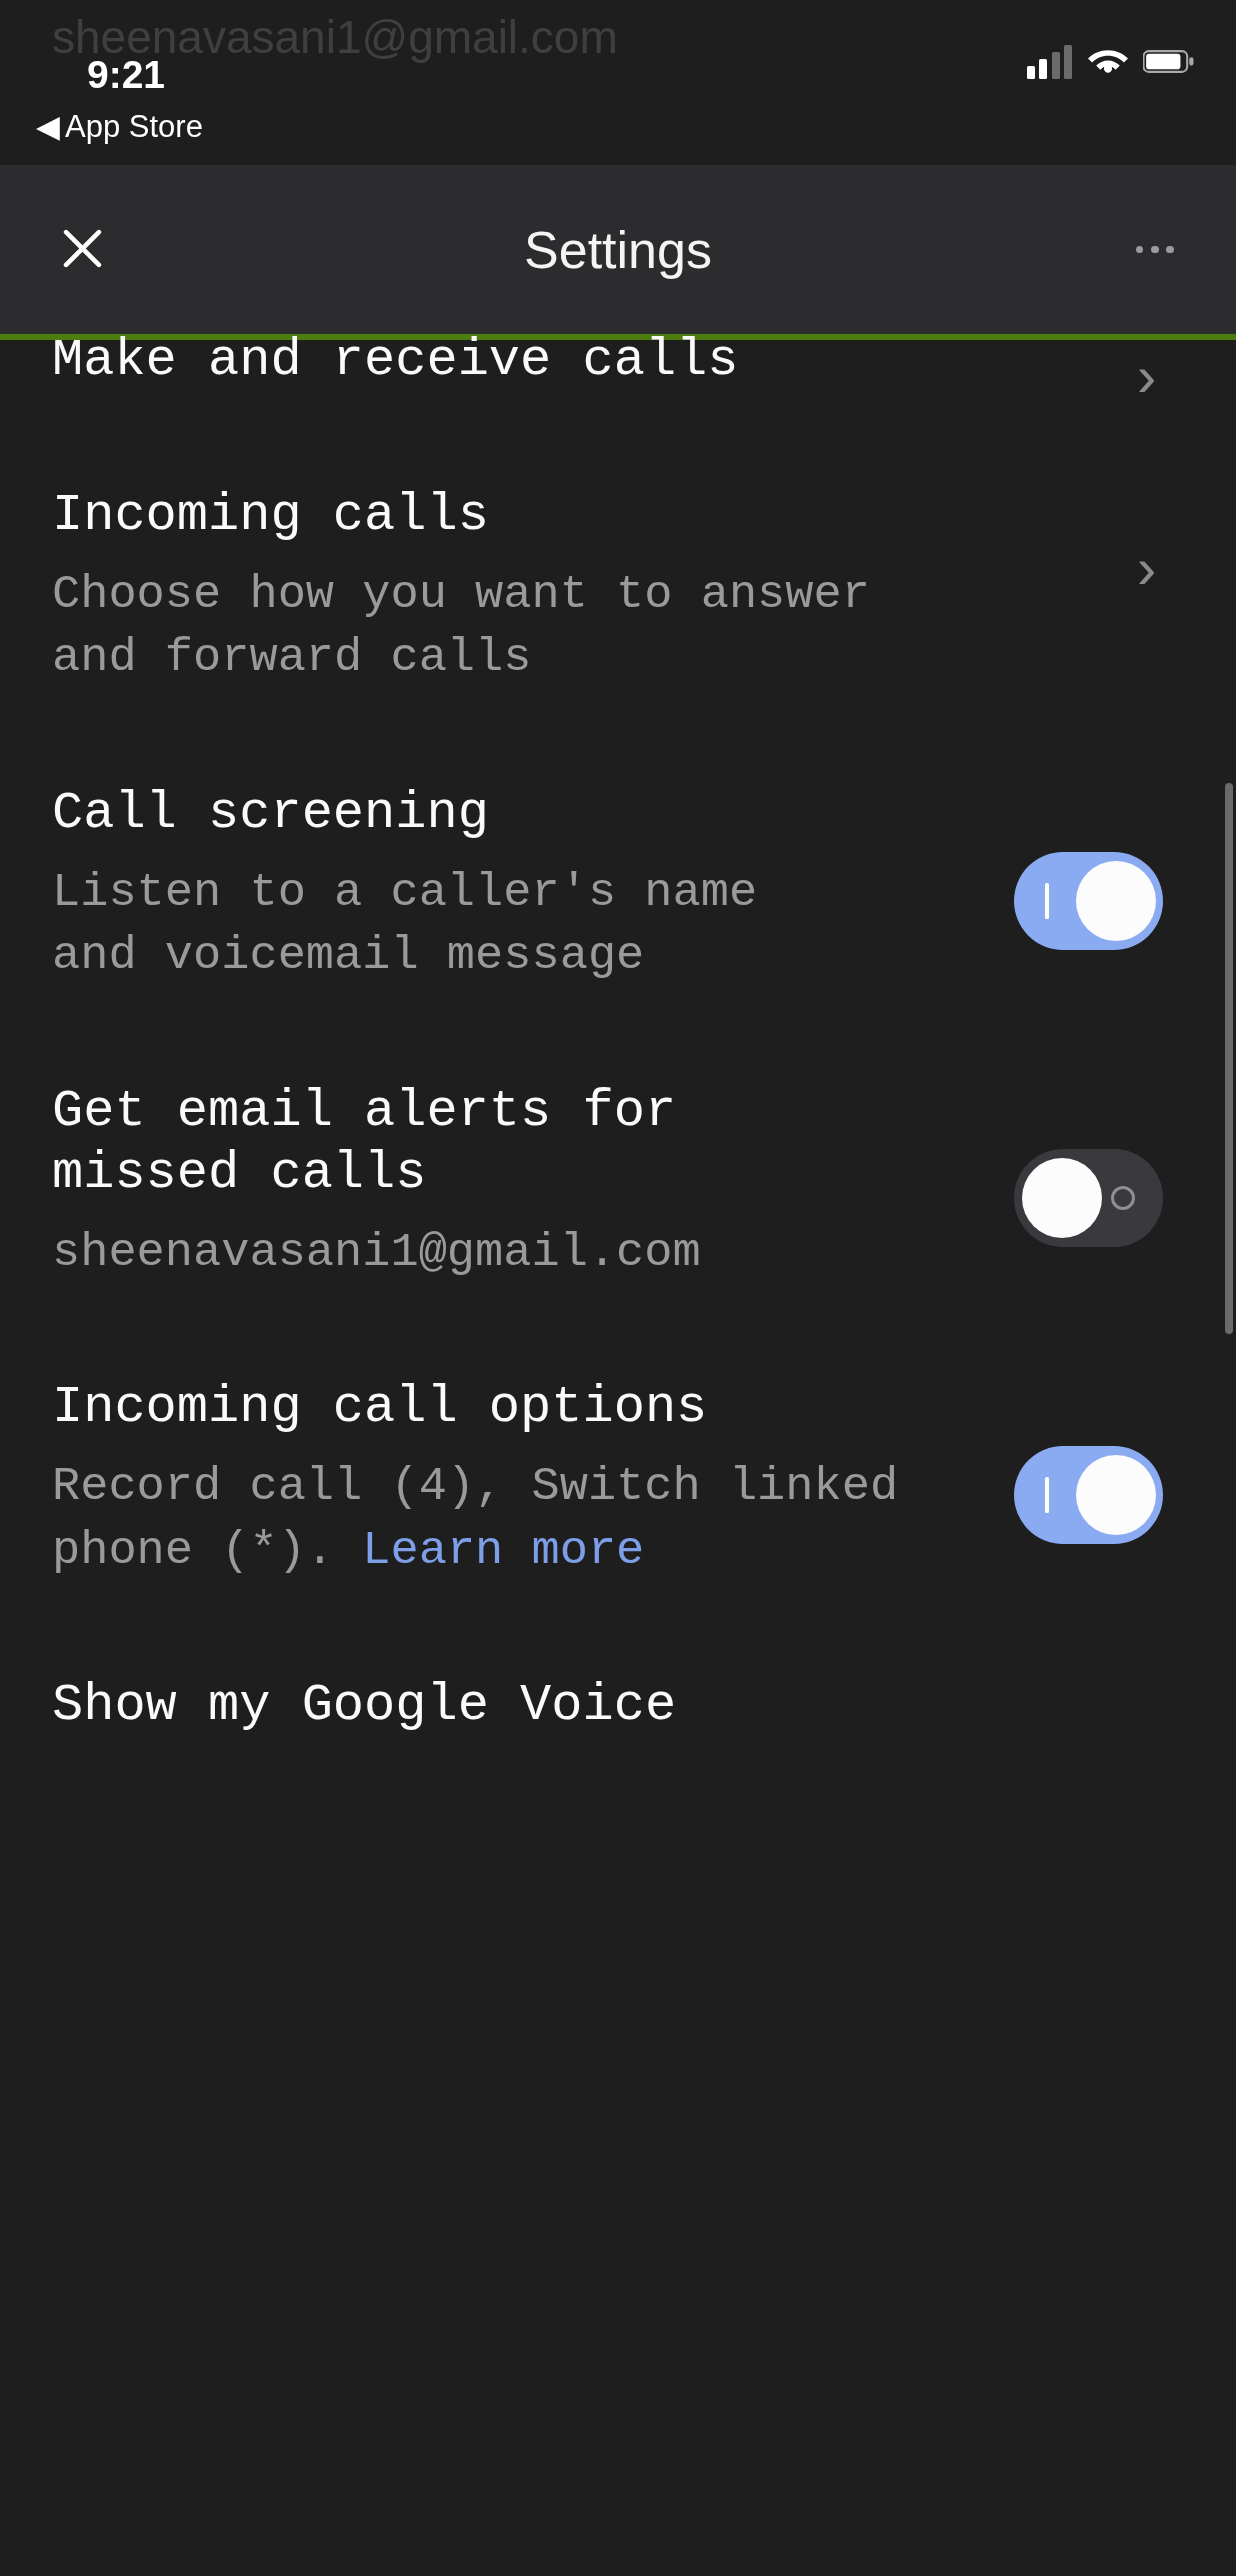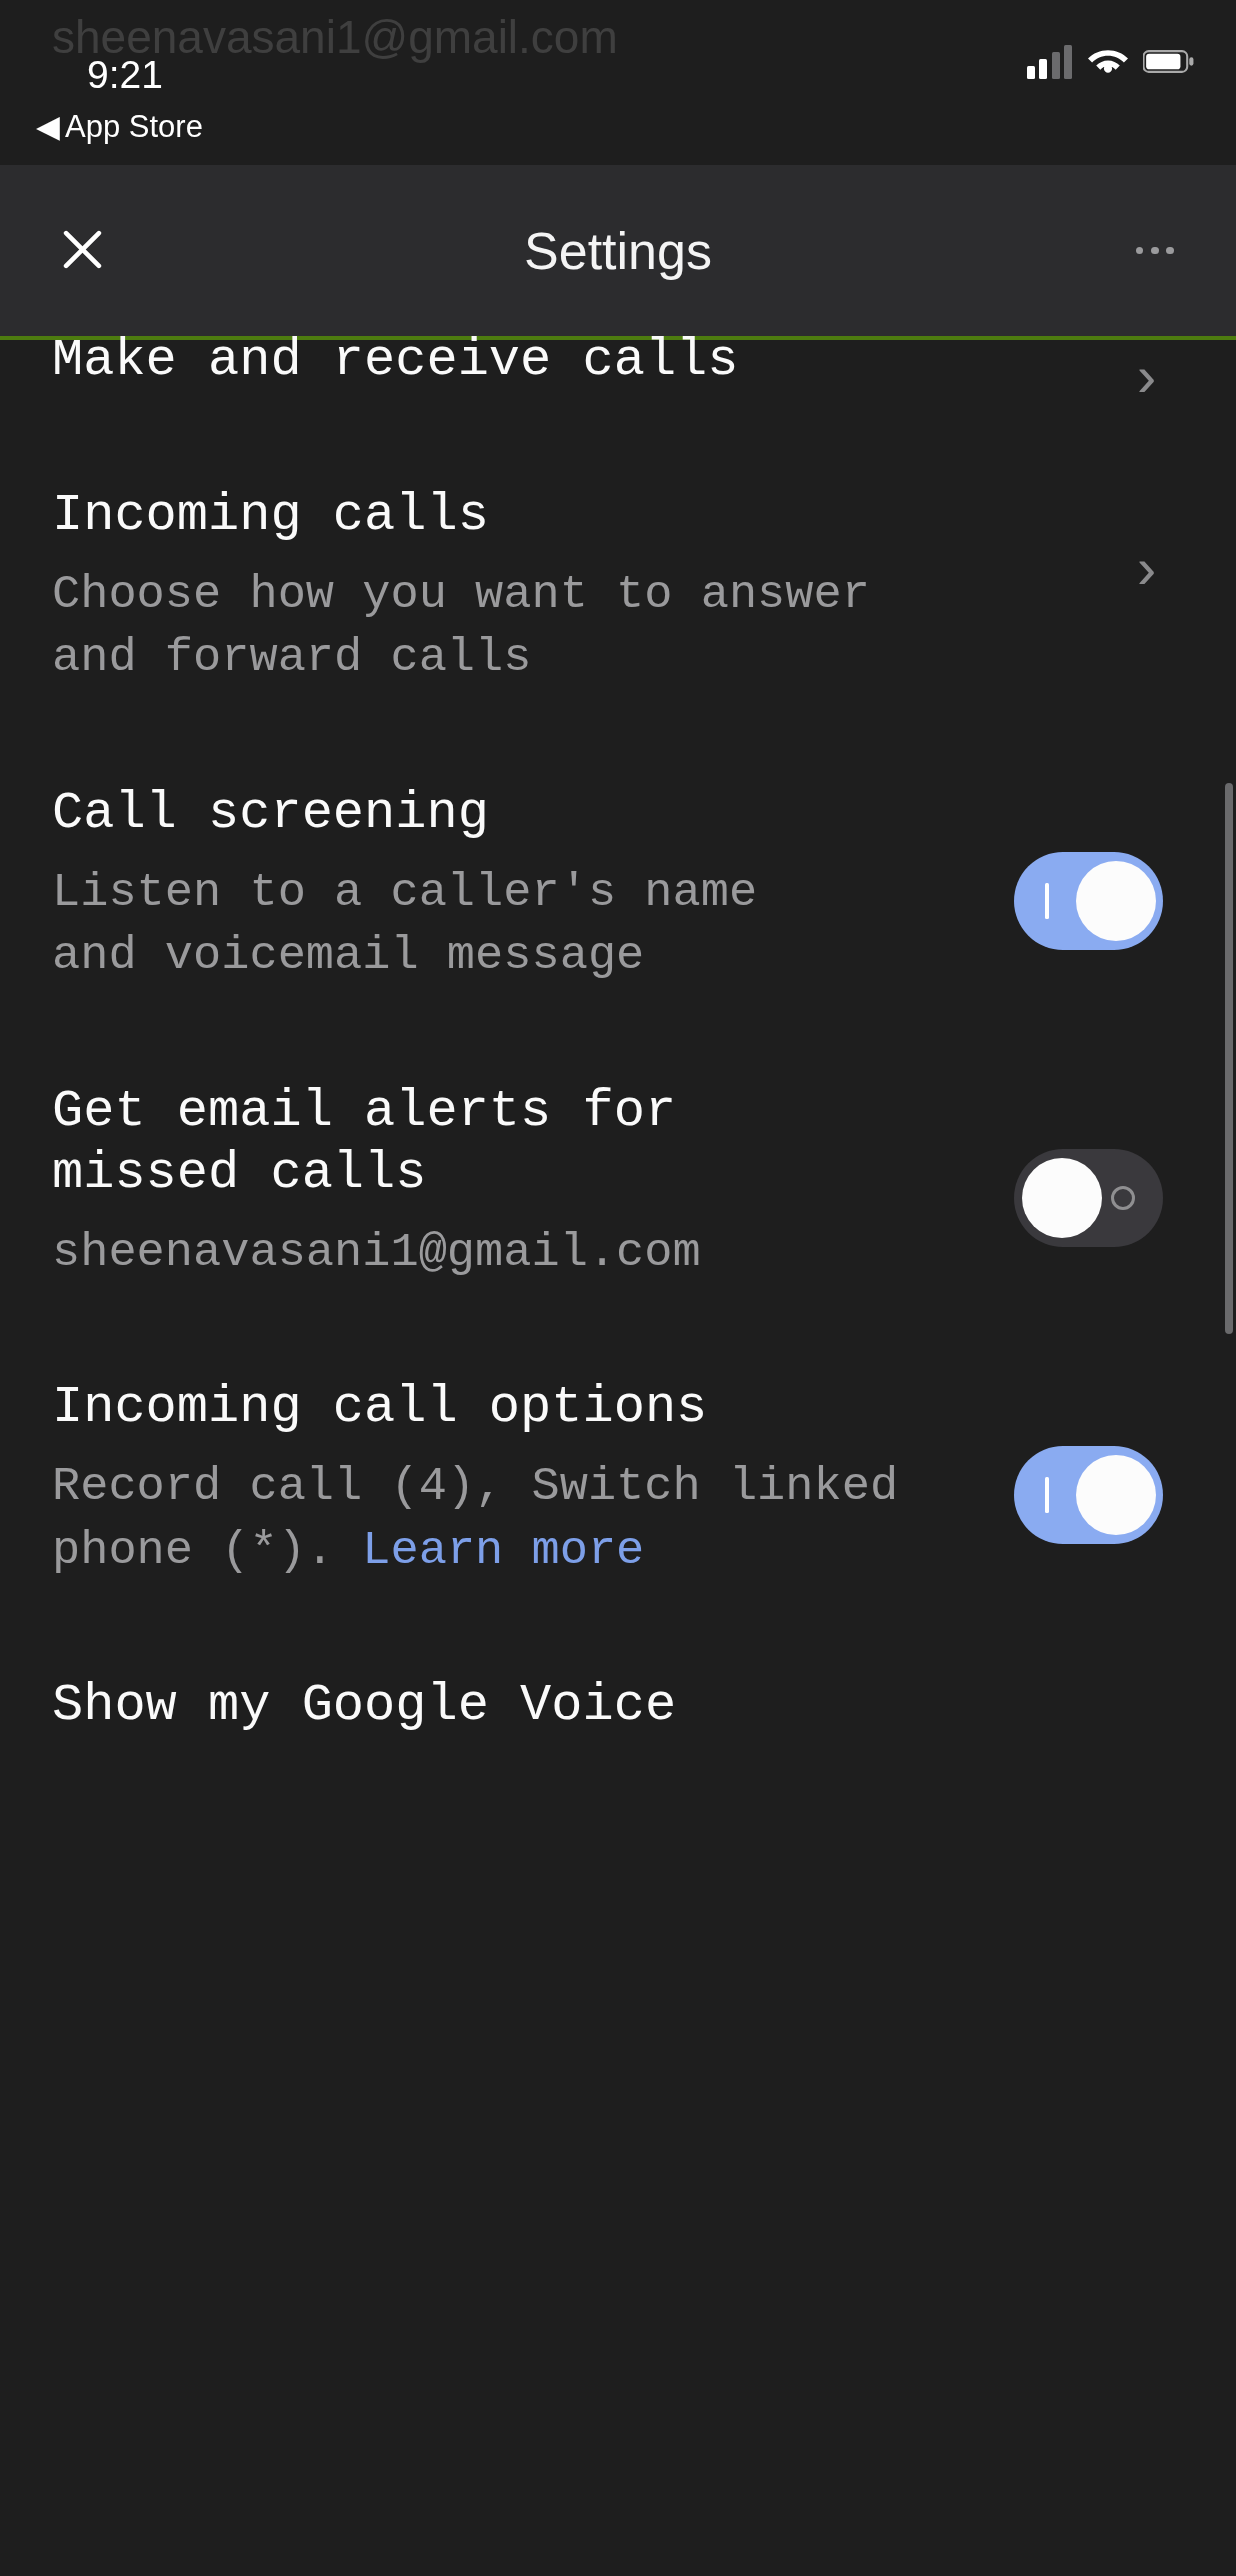--- a/index.html
+++ b/index.html
@@ -2,31 +2,31 @@
 <html style="font-size:8.2px"><head>
 <meta charset="utf-8">
 <style>
   * { margin: 0; padding: 0; box-sizing: border-box; }
   html, body { width: 1236px; height: 2677px; background: #1e1e1e; font-family: -apple-system, Helvetica, Arial, sans-serif; color: #fff; overflow: hidden; }
   .screen { width: 1236px; height: 2677px; position: relative; background: #1e1e1e; }
 
   
   .status-bar { position: absolute; top: 0; left: 0; right: 0; height: 103px; display: flex; align-items: center; justify-content: space-between; padding: 0 41px; }
   .status-left { display: flex; flex-direction: column; align-items: flex-start; gap: 0; }
-  .status-time { font-size: 39px; font-weight: 400; margin-left: 46px; margin-top: 46px; }
+  .status-time { font-size: 39px; font-weight: 700; margin-left: 46px; margin-top: 46px; }
   .status-right { display: flex; align-items: center; gap: 15.5px; margin-top: 20.6px; }
 
   .back-appstore { position: absolute; top: 108px; left: 36px; font-size: 31px; color: #fff; font-weight: 400; display: flex; align-items: center; gap: 5.2px; }
 
   
   .faded-email { position: absolute; top: 10.3px; left: 52px; font-size: 46px; color: #555; opacity: 0.6; }
   .faded-label { position: absolute; top: 180px; left: 52px; font-size: 28px; color: #555; opacity: 0.7; letter-spacing: 3.1px; }
 
   
-  .top-bar { position: absolute; top: 165px; left: 0; right: 0; height: 175px; background: #2c2c2e; display: flex; align-items: center; justify-content: space-between; padding: 0 62px; border-bottom: 4px solid #4d7c0f; }
+  .top-bar { position: absolute; top: 165px; left: 0; right: 0; height: 175px; background: #2c2c2e; display: flex; align-items: center; justify-content: space-between; padding: 0 62px; border-bottom: 6px solid #4d7c0f; }
   .top-bar-title { font-size: 52px; font-weight: 400; color: #f4f4f4; position: absolute; left: 50%; transform: translateX(-50%); }
   .close-x { font-size: 57px; font-weight: 300; color: #fff; line-height: 1; }
   .more-dots { display: flex; gap: 7.7px; }
   .more-dots span { width: 7.7px; height: 7.7px; border-radius: 50%; background: #9b9b9d; }
 
   
   .content { position: absolute; top: 309px; left: 0; right: 0; bottom: 0; padding: 0 52px; }
 
   .row { position: relative; padding: 31px 0 62px 0; font-family: Liberation Mono, monospace; }
   .row-title { font-size: 52px; font-weight: 400; color: #fafafa; line-height: 1.2; }

